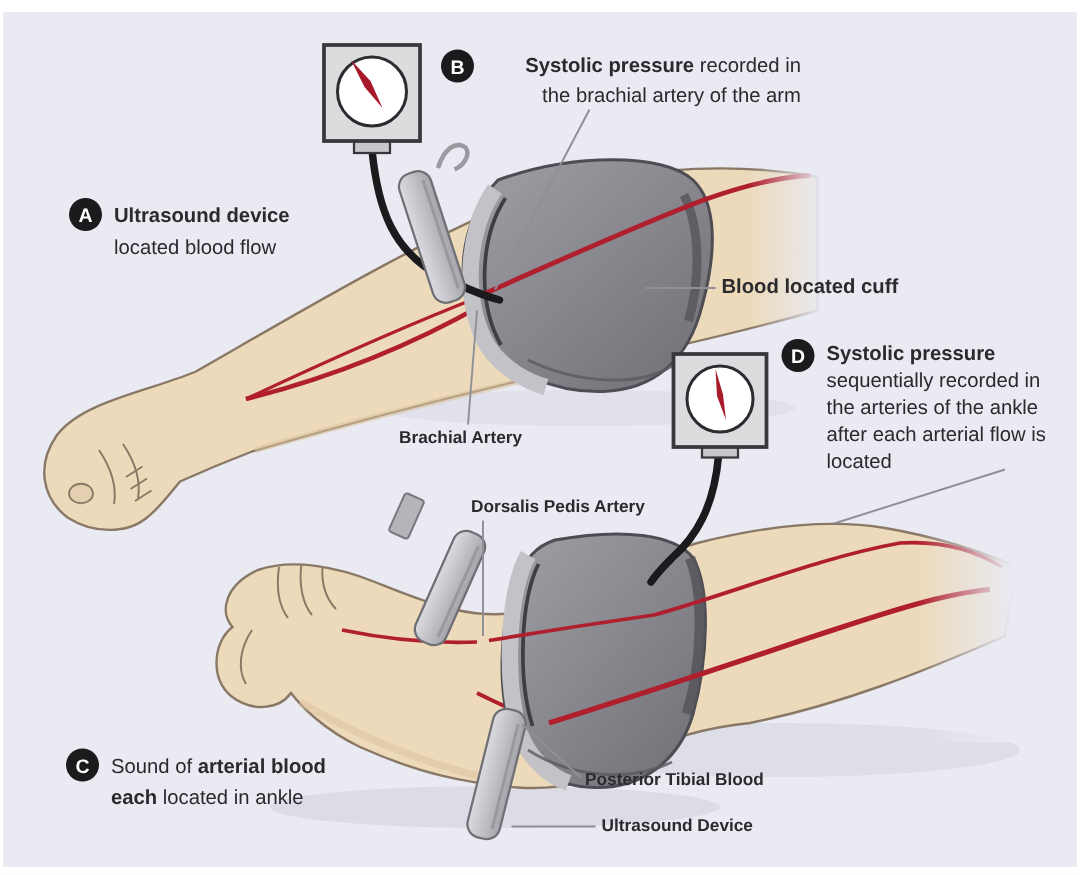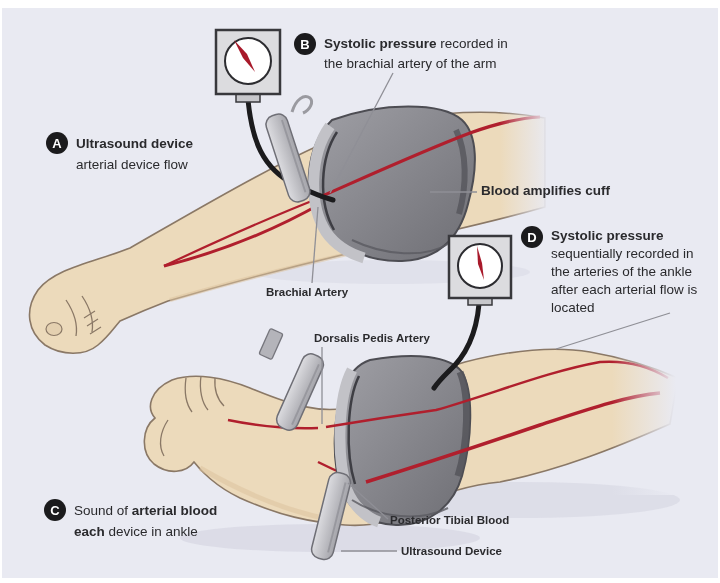--- a/index.html
+++ b/index.html
@@ -6,21 +6,21 @@
   #stage{position:relative;width:720px;height:583px;background:#ffffff;overflow:hidden;
          font-family:"Liberation Sans",sans-serif;color:#2a2a2d;}
   #panel{position:absolute;left:2px;top:8px;width:716px;height:570px;background:#e9eaf2;}
   #art{position:absolute;left:0;top:0;width:720px;height:583px;}
   .ann{position:absolute;display:flex;align-items:flex-start;gap:8px;}
   .badge{width:22px;height:22px;border-radius:50%;background:#1b1b1d;color:#fff;
          font-size:13px;font-weight:bold;display:flex;align-items:center;justify-content:center;
          flex-shrink:0;line-height:1;}
   .ann-text{font-size:13.5px;line-height:21px;margin-top:1px;}
   .ann-text b{font-weight:700;}
-  #ann-b .ann-text{line-height:20px;width:210px;}
+  #ann-b .ann-text{line-height:20px;width:210px;text-align:right;}
   #ann-d .ann-text{line-height:18px;width:175px;}
   .small-label{position:absolute;font-size:11.5px;font-weight:bold;color:#2b2b2e;white-space:nowrap;text-align:right;}
   .big-label{position:absolute;font-size:13.5px;font-weight:bold;color:#2b2b2e;white-space:nowrap;}
 </style>
 </head>
 <body>
 
 <div id="stage">
   <div id="panel"></div>
 
@@ -167,49 +167,49 @@
       <line x1="322" y1="347" x2="322" y2="424"></line>
       <line x1="388" y1="519" x2="348" y2="483"></line>
       <line x1="397" y1="551" x2="341" y2="551"></line>
     </g>
   </svg>
 
   <div class="ann" id="ann-a" style="left:46px;top:132px">
     <span class="badge">A</span>
     <div class="ann-text">
       <div><b>Ultrasound device</b></div>
-      <div>arterial device flow</div>
+      <div>located blood flow</div>
     </div>
   </div>
 
   <div class="ann" id="ann-b" style="left:294px;top:33px">
     <span class="badge">B</span>
     <div class="ann-text">
       <div><b>Systolic pressure</b> <span>recorded in</span></div>
       <div>the brachial artery of the arm</div>
     </div>
   </div>
 
   <div class="ann" id="ann-c" style="left:44px;top:499px">
     <span class="badge">C</span>
     <div class="ann-text">
       <div><span>Sound of</span> <b>arterial blood</b></div>
-      <div><b>each</b> <span>device in ankle</span></div>
+      <div><b>each</b> <span>located in ankle</span></div>
     </div>
   </div>
 
   <div class="ann" id="ann-d" style="left:521px;top:226px">
     <span class="badge">D</span>
     <div class="ann-text">
       <div><b>Systolic pressure</b></div>
       <div>sequentially recorded in</div>
       <div>the arteries of the ankle</div>
       <div>after each arterial flow is</div>
       <div>located</div>
     </div>
   </div>
 
-  <div class="big-label" style="left:481px;top:183px">Blood amplifies cuff</div>
+  <div class="big-label" style="left:481px;top:183px">Blood located cuff</div>
   <div class="small-label" style="left:266px;top:286px">Brachial Artery</div>
   <div class="small-label" style="left:314px;top:332px">Dorsalis Pedis Artery</div>
   <div class="small-label" style="left:390px;top:514px">Posterior Tibial Blood</div>
   <div class="small-label" style="left:401px;top:545px">Ultrasound Device</div>
 </div>
 
 </body></html>

